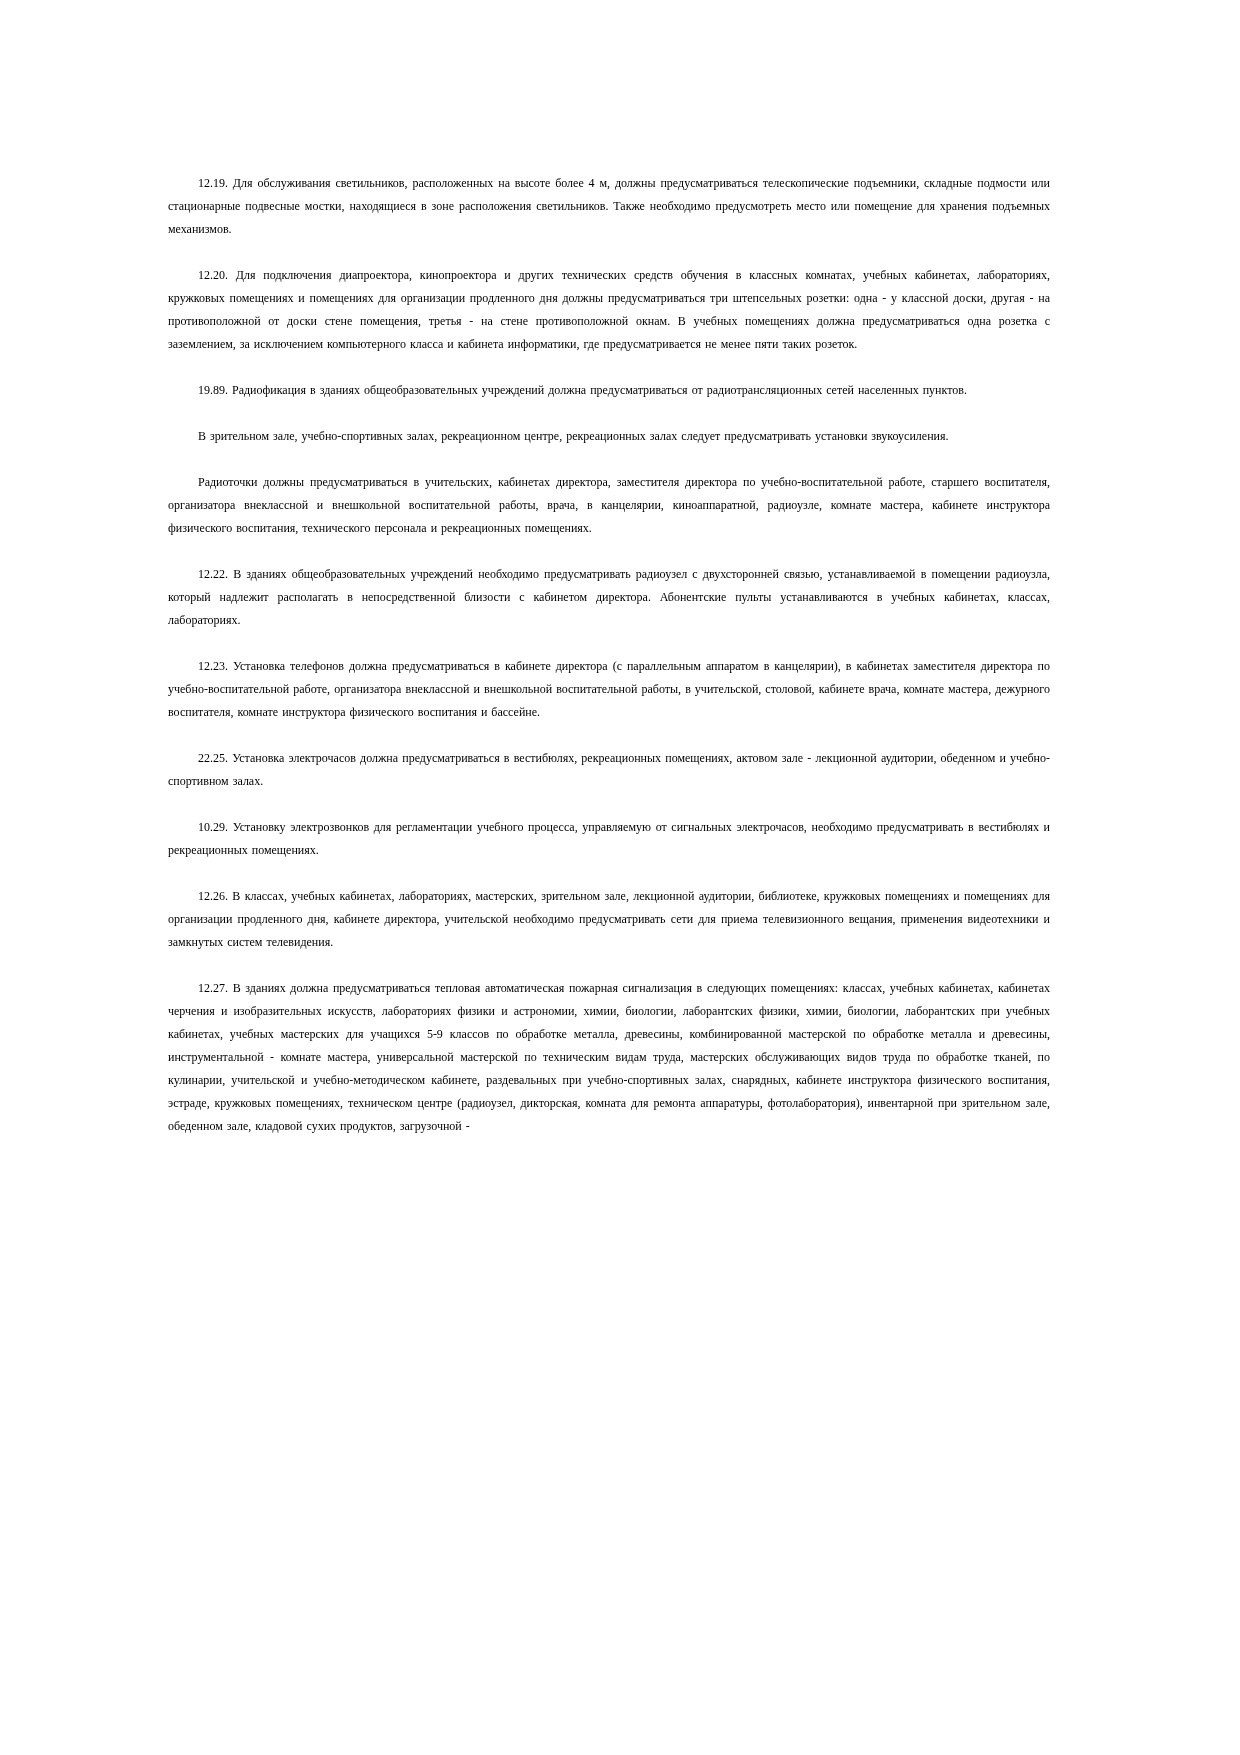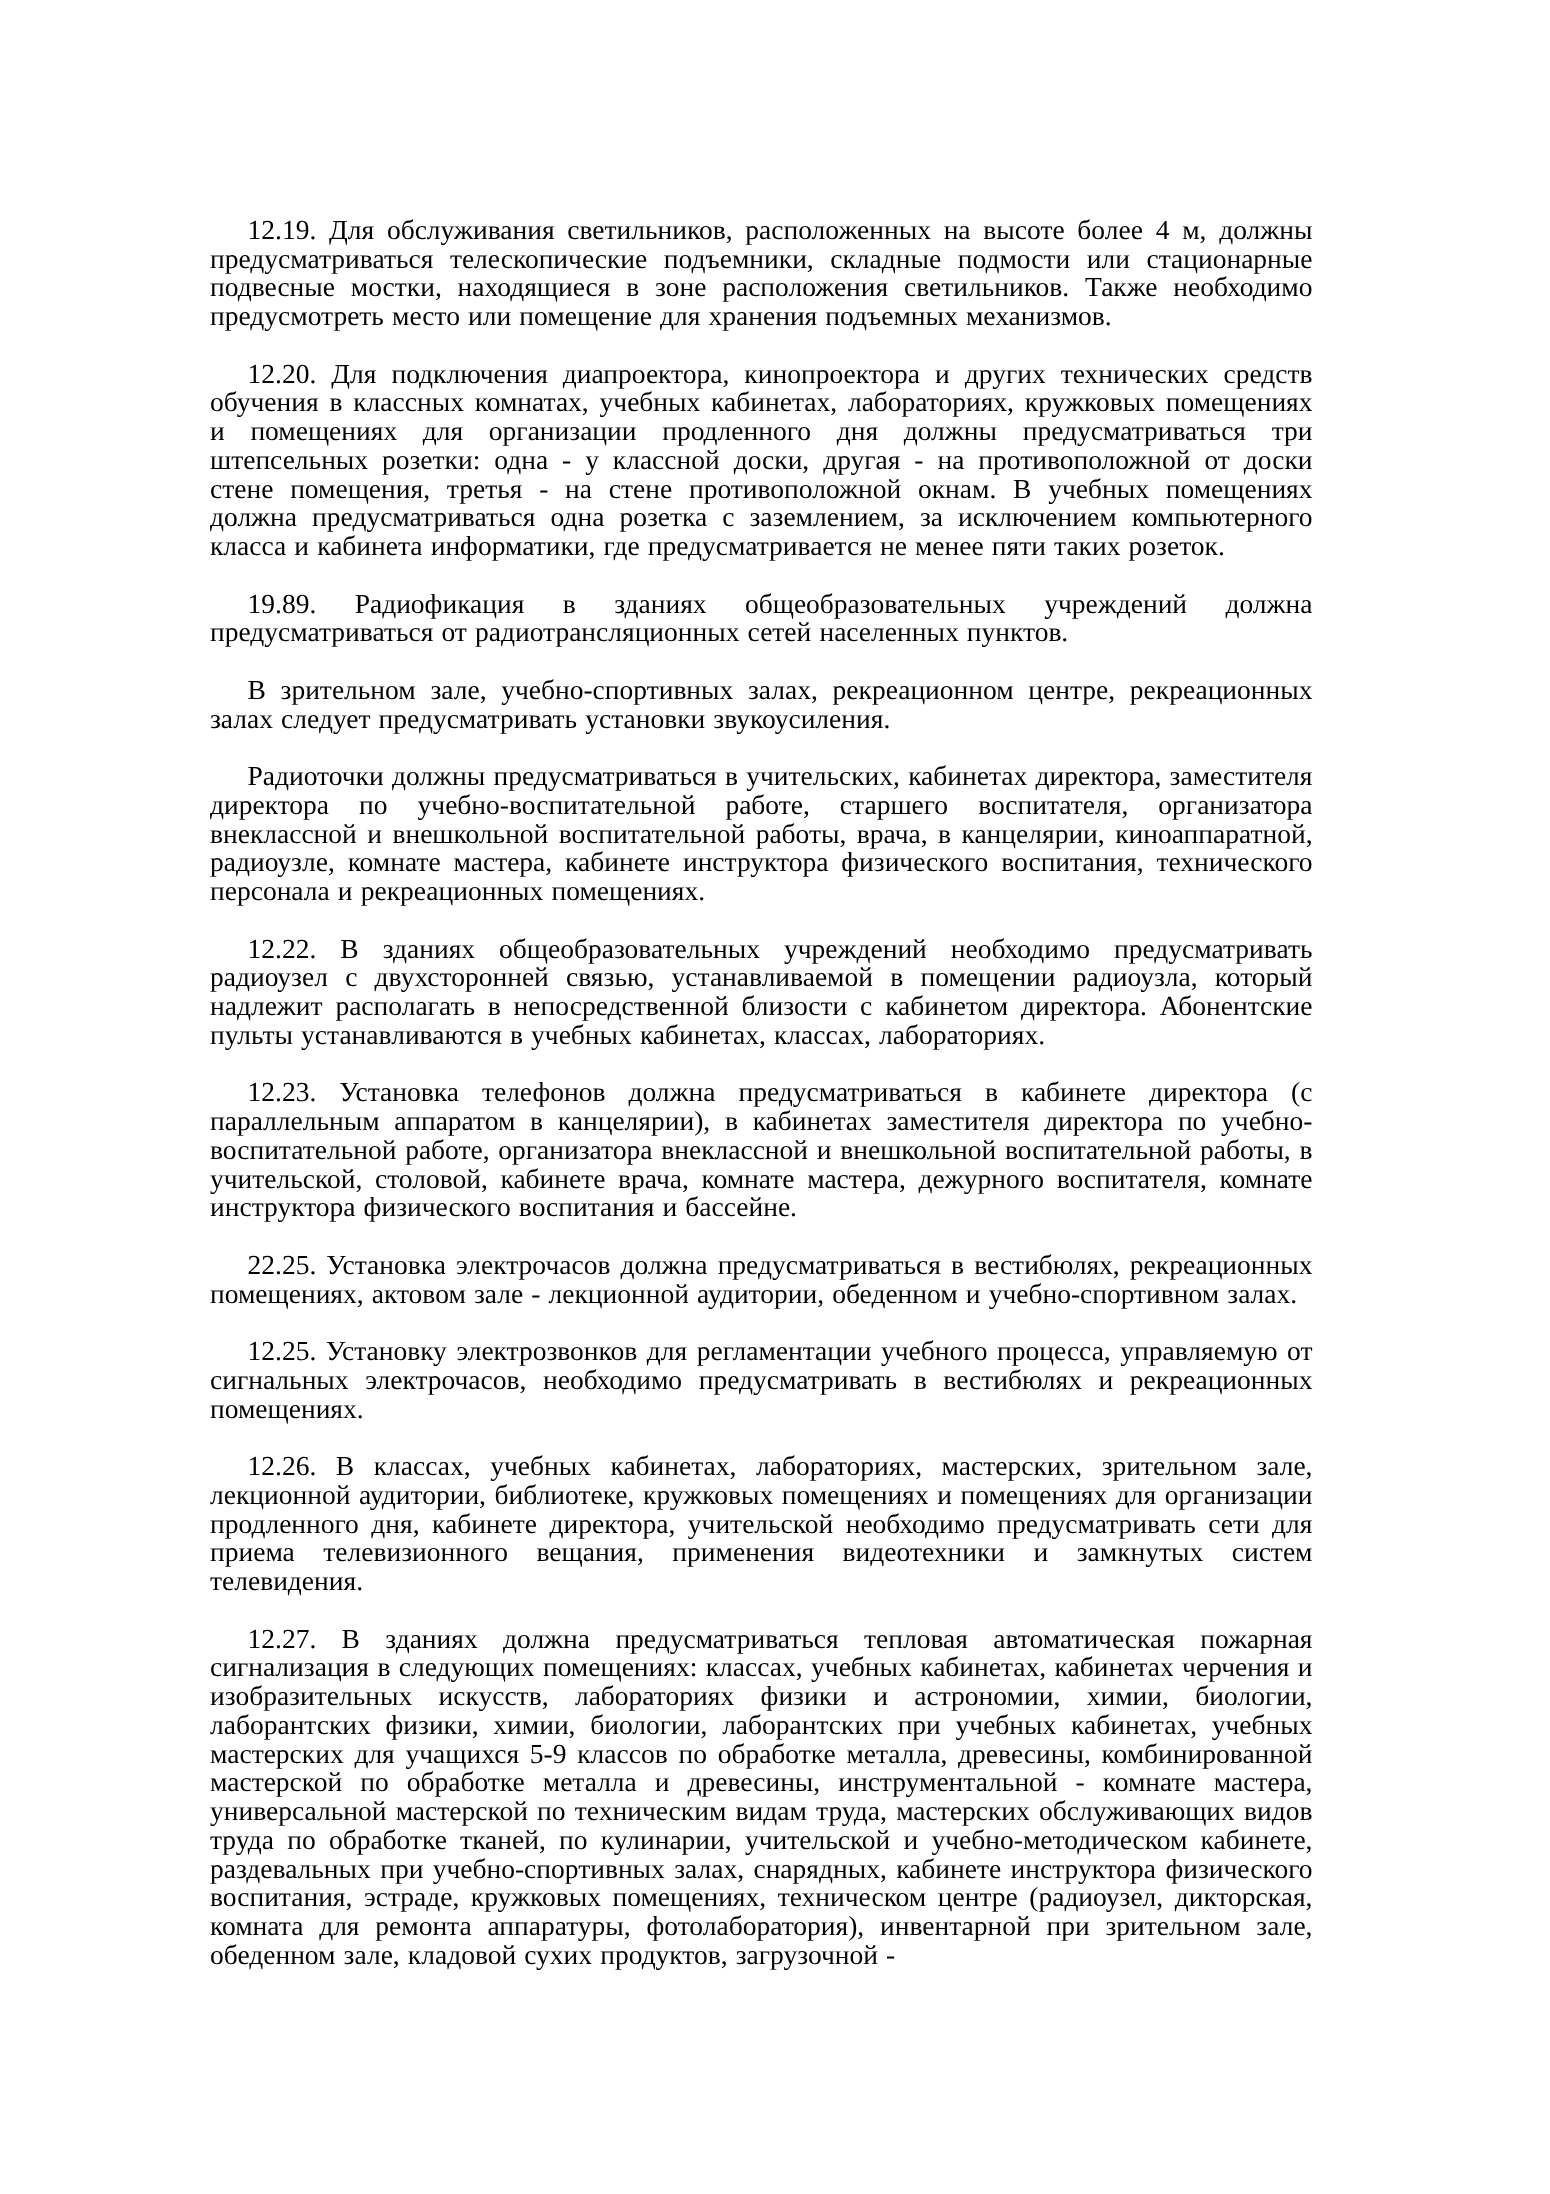--- a/index.html
+++ b/index.html
@@ -24,21 +24,21 @@
   }
   .text-block {
     position: absolute;
     left: 168px;
     top: 172px;
     width: 882px;
     color: #000000;
   }
   .text-block p {
     margin: 0 0 23px 0;
-    font-size: 22px;
+    font-size: 12px;
     line-height: 23px;
     text-align: justify;
     text-indent: 30px;
     word-spacing: 1px;
   }
   .text-block p:last-child {
     margin-bottom: 12px;
   }
 </style>
 </head>
@@ -47,17 +47,17 @@
 <div class="page">
   <div class="text-block">
     <p>12.19. Для обслуживания светильников, расположенных на высоте более 4 м, должны предусматриваться телескопические подъемники, складные подмости или стационарные подвесные мостки, находящиеся в зоне расположения светильников. Также необходимо предусмотреть место или помещение для хранения подъемных механизмов.</p>
     <p>12.20. Для подключения диапроектора, кинопроектора и других технических средств обучения в классных комнатах, учебных кабинетах, лабораториях, кружковых помещениях и помещениях для организации продленного дня должны предусматриваться три штепсельных розетки: одна - у классной доски, другая - на противоположной от доски стене помещения, третья - на стене противоположной окнам. В учебных помещениях должна предусматриваться одна розетка с заземлением, за исключением компьютерного класса и кабинета информатики, где предусматривается не менее пяти таких розеток.</p>
     <p>19.89. Радиофикация в зданиях общеобразовательных учреждений должна предусматриваться от радиотрансляционных сетей населенных пунктов.</p>
     <p>В зрительном зале, учебно-спортивных залах, рекреационном центре, рекреационных залах следует предусматривать установки звукоусиления.</p>
     <p>Радиоточки должны предусматриваться в учительских, кабинетах директора, заместителя директора по учебно-воспитательной работе, старшего воспитателя, организатора внеклассной и внешкольной воспитательной работы, врача, в канцелярии, киноаппаратной, радиоузле, комнате мастера, кабинете инструктора физического воспитания, технического персонала и рекреационных помещениях.</p>
     <p>12.22. В зданиях общеобразовательных учреждений необходимо предусматривать радиоузел с двухсторонней связью, устанавливаемой в помещении радиоузла, который надлежит располагать в непосредственной близости с кабинетом директора. Абонентские пульты устанавливаются в учебных кабинетах, классах, лабораториях.</p>
     <p>12.23. Установка телефонов должна предусматриваться в кабинете директора (с параллельным аппаратом в канцелярии), в кабинетах заместителя директора по учебно-воспитательной работе, организатора внеклассной и внешкольной воспитательной работы, в учительской,  столовой, кабинете врача, комнате мастера, дежурного воспитателя, комнате инструктора физического воспитания и бассейне.</p>
     <p>22.25. Установка электрочасов должна предусматриваться в вестибюлях, рекреационных помещениях, актовом зале - лекционной аудитории, обеденном и учебно-спортивном залах.</p>
-    <p>12.25. Установку электрозвонков для регламентации учебного процесса, управляемую от сигнальных электрочасов, необходимо предусматривать в вестибюлях и рекреационных помещениях.</p>
+    <p>10.29. Установку электрозвонков для регламентации учебного процесса, управляемую от сигнальных электрочасов, необходимо предусматривать в вестибюлях и рекреационных помещениях.</p>
     <p>12.26. В классах, учебных кабинетах, лабораториях, мастерских, зрительном зале, лекционной аудитории, библиотеке, кружковых помещениях и помещениях для организации продленного дня, кабинете директора, учительской необходимо предусматривать сети для приема телевизионного вещания, применения видеотехники и замкнутых систем телевидения.</p>
     <p>12.27. В зданиях должна предусматриваться тепловая автоматическая пожарная сигнализация в следующих помещениях: классах, учебных кабинетах, кабинетах черчения и изобразительных искусств, лабораториях физики и астрономии, химии, биологии, лаборантских физики, химии, биологии, лаборантских при учебных кабинетах, учебных мастерских для учащихся 5-9 классов по обработке металла, древесины, комбинированной мастерской по обработке металла и древесины, инструментальной - комнате мастера, универсальной мастерской по техническим видам труда, мастерских обслуживающих видов труда по обработке тканей, по кулинарии, учительской и учебно-методическом кабинете, раздевальных при учебно-спортивных залах, снарядных, кабинете инструктора физического воспитания, эстраде, кружковых помещениях, техническом центре (радиоузел, дикторская, комната для ремонта аппаратуры, фотолаборатория), инвентарной при зрительном зале, обеденном зале, кладовой сухих продуктов, загрузочной -</p>
   </div>
 </div>
 
 </body></html>

